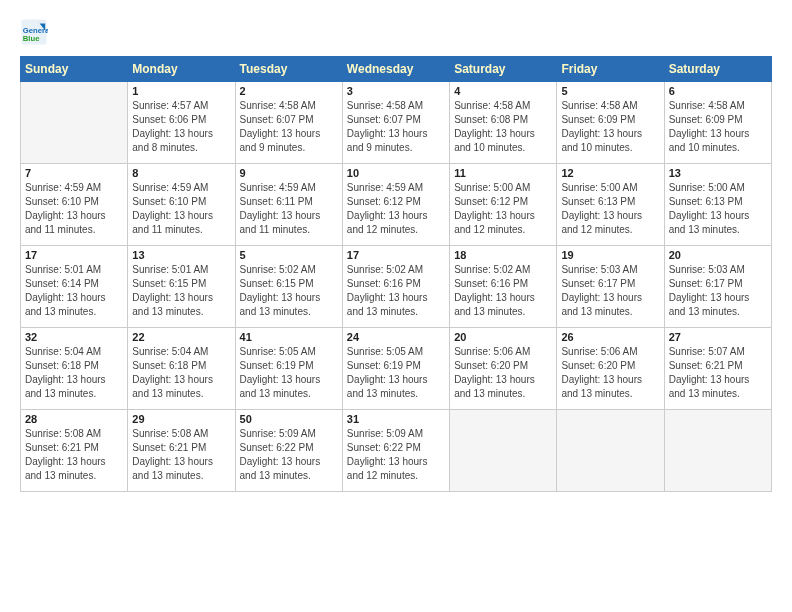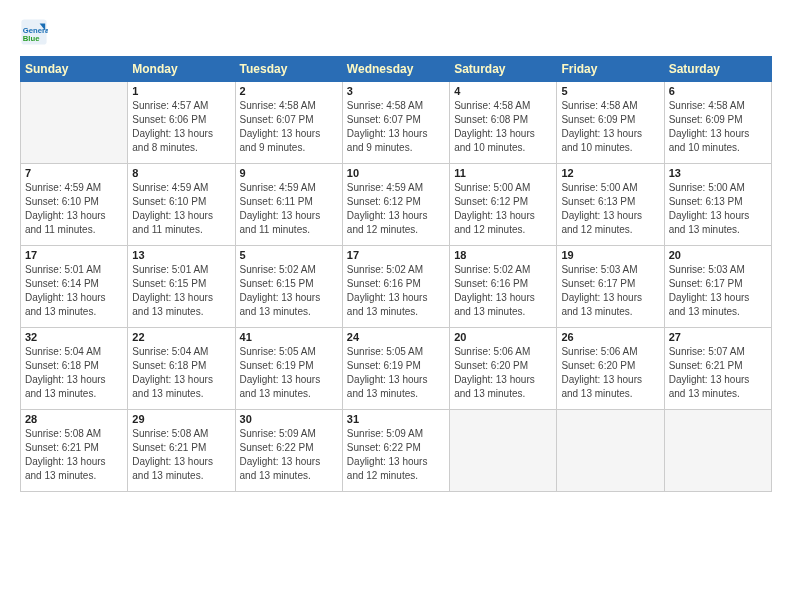--- a/index.html
+++ b/index.html
@@ -326,21 +326,21 @@
 and 13 minutes.</div>
           </td>
           <td>
             <span class="cell-date">29</span>
             <div class="cell-info" style="white-space: pre-line;">Sunrise: 5:08 AM
 Sunset: 6:21 PM
 Daylight: 13 hours
 and 13 minutes.</div>
           </td>
           <td>
-            <span class="cell-date">30</span>
+            <span class="cell-date">50</span>
             <div class="cell-info" style="white-space: pre-line;">Sunrise: 5:09 AM
 Sunset: 6:22 PM
 Daylight: 13 hours
 and 13 minutes.</div>
           </td>
           <td>
             <span class="cell-date">31</span>
             <div class="cell-info" style="white-space: pre-line;">Sunrise: 5:09 AM
 Sunset: 6:22 PM
 Daylight: 13 hours

